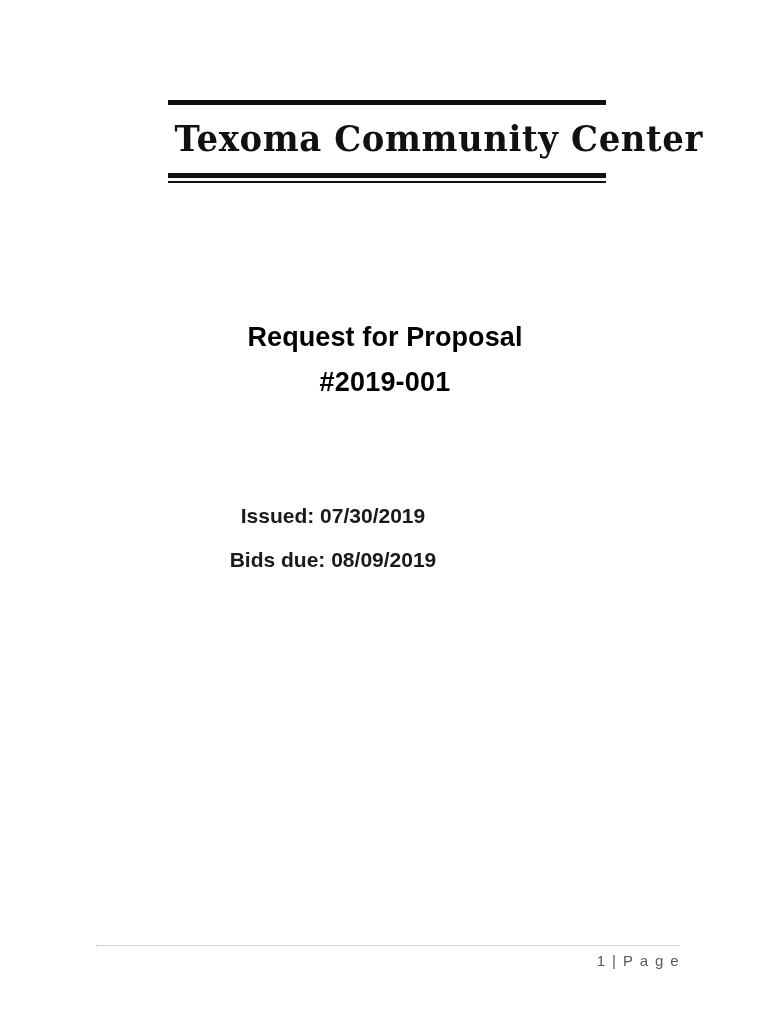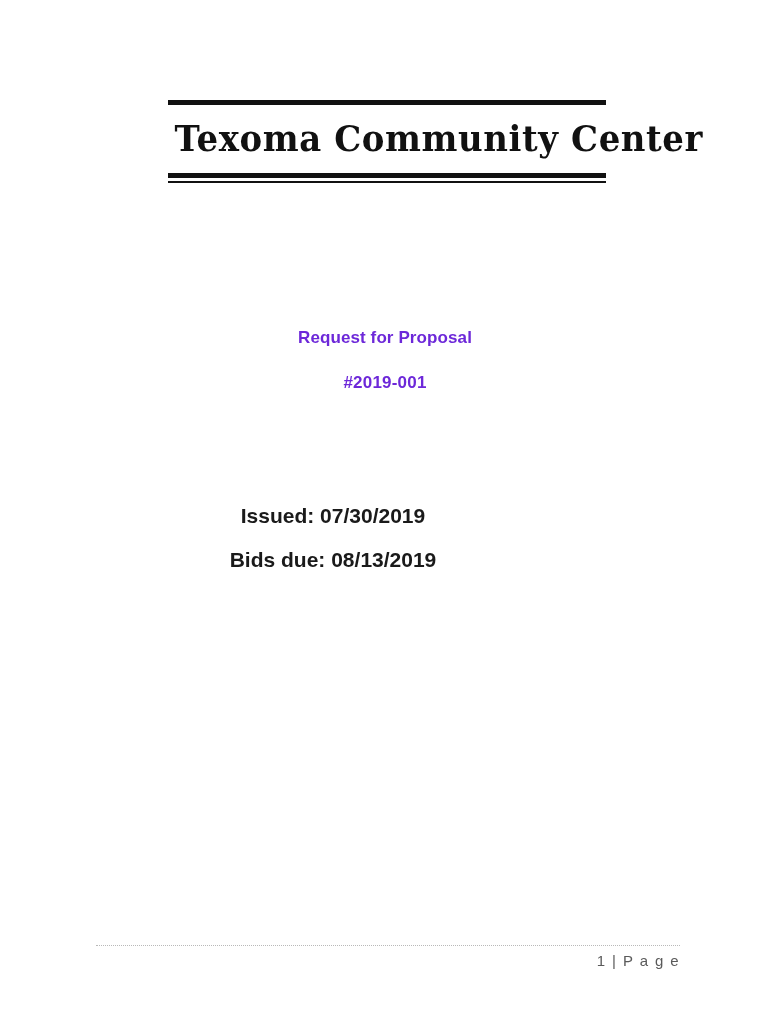--- a/index.html
+++ b/index.html
@@ -66,23 +66,23 @@
   .title-block {
     position: absolute;
     left: 0;
     top: 315px;
     width: 770px;
     text-align: center;
   }
   .title-line {
     font-family: "Liberation Sans", sans-serif;
     font-weight: 700;
-    font-size: 17px;
+    font-size: 27px;
     line-height: 45px;
-    color: #6d28d9;
+    color: #000000;
   }
   .title-line.rfp {
     letter-spacing: 0.1px;
   }
   .title-line.number {
     letter-spacing: 0.2px;
   }
 
   
   .dates-block {
@@ -131,20 +131,20 @@
     <div class="rule-bottom-thin"></div>
   </div>
 
   <div class="title-block">
     <div class="title-line rfp">Request for Proposal</div>
     <div class="title-line number">#2019-001</div>
   </div>
 
   <div class="dates-block">
     <div class="date-line">Issued:  07/30/2019</div>
-    <div class="date-line">Bids due:  08/13/2019</div>
+    <div class="date-line">Bids due:  08/09/2019</div>
   </div>
 
   <div class="footer">
     <div class="footer-page">1 | P a g e</div>
   </div>
 
 </div>
 
 </body></html>

